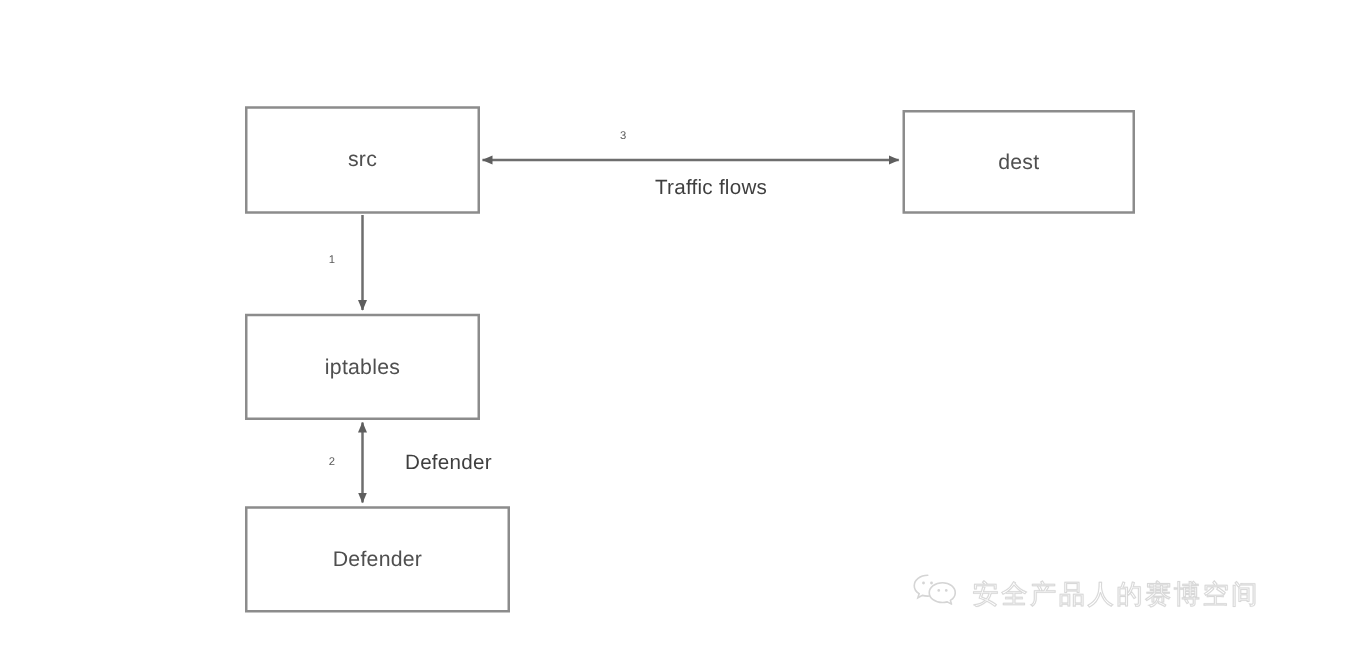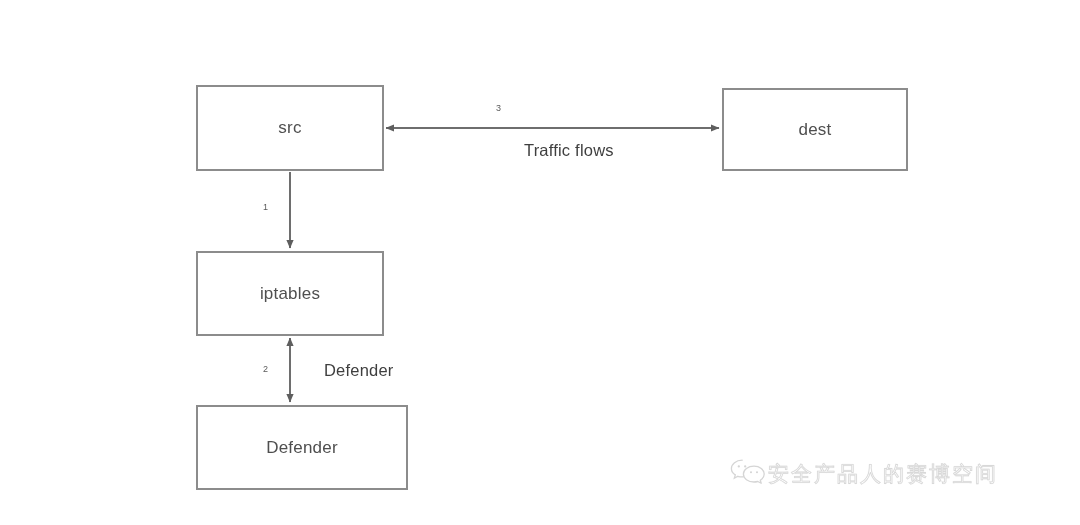--- a/index.html
+++ b/index.html
@@ -74,20 +74,21 @@
   #lbl-verdict-num   { left: 263px; top: 364px; }
   #lbl-verdict-text  { left: 324px; top: 361px; }
 
   
   #watermark {
     position: absolute;
     left: 730px;
     top: 458px;
     display: flex;
     align-items: center;
+    gap: 10px;
   }
   #watermark-text {
     font-size: 21px;
     color: #ffffff;
     letter-spacing: 2px;
     white-space: nowrap;
     -webkit-text-stroke: 0.8px #d8d8d8;
     text-shadow: 0 0 1px #cfcfcf;
   }
 </style>

